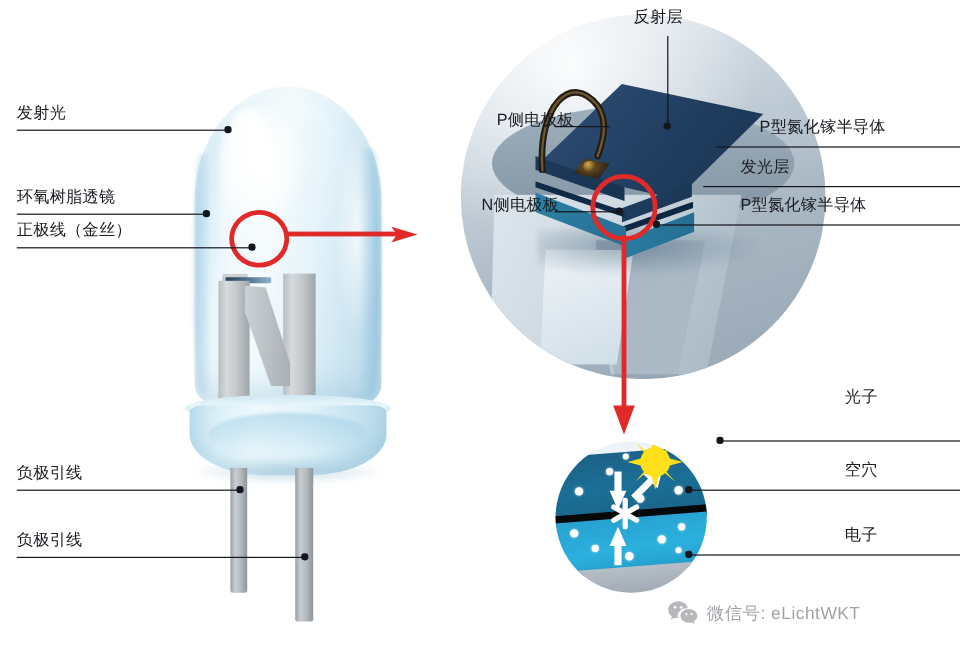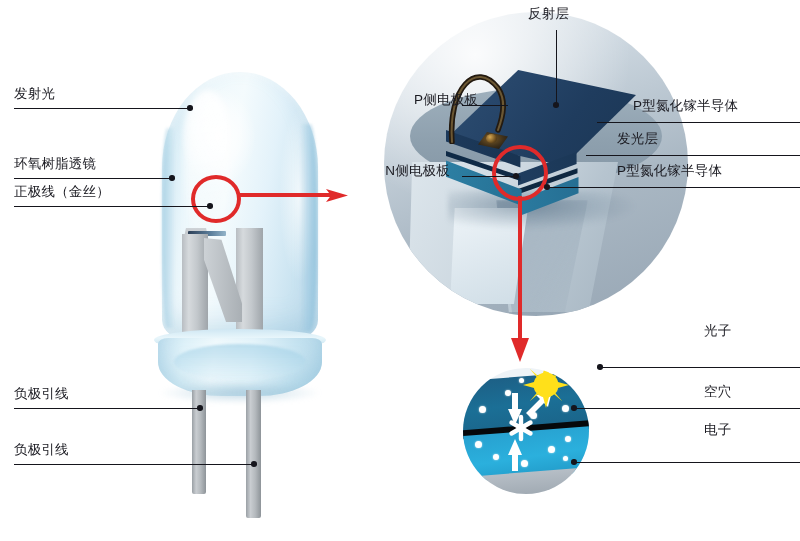--- a/index.html
+++ b/index.html
@@ -465,21 +465,21 @@
   <div class="leader" style="left:14px; top:464px; width:240px;"></div>
   <div class="leader-dot" style="left:251px; top:461px;"></div>
 
   <div class="label" style="left:528px; top:6px;">反射层</div>
   <div class="leader-v" style="left:556px; top:30px; height:74px;"></div>
   <div class="leader-dot" style="left:553px; top:102px;"></div>
 
   <div class="label right" style="left:376px; top:92px; width:102px;">P侧电极板</div>
   <div class="leader" style="left:462px; top:105px; width:46px;"></div>
 
-  <div class="label right" style="left:340px; top:163px; width:110px;">N侧电极板</div>
+  <div class="label right" style="left:356px; top:163px; width:110px;">N侧电极板</div>
   <div class="leader" style="left:462px; top:176px; width:54px;"></div>
   <div class="leader-dot" style="left:513px; top:173px;"></div>
 
   <div class="label" style="left:633px; top:98px;">P型氮化镓半导体</div>
   <div class="leader" style="left:597px; top:122px; width:203px;"></div>
 
   <div class="label" style="left:617px; top:131px;">发光层</div>
   <div class="leader" style="left:586px; top:155px; width:214px;"></div>
 
   <div class="label" style="left:617px; top:163px;">P型氮化镓半导体</div>
@@ -487,18 +487,29 @@
   <div class="leader-dot" style="left:544px; top:184px;"></div>
 
   <div class="label" style="left:704px; top:323px;">光子</div>
   <div class="leader" style="left:600px; top:367px; width:200px;"></div>
   <div class="leader-dot" style="left:597px; top:364px;"></div>
 
   <div class="label" style="left:704px; top:384px;">空穴</div>
   <div class="leader" style="left:574px; top:408px; width:226px;"></div>
   <div class="leader-dot" style="left:571px; top:405px;"></div>
 
-  <div class="label" style="left:704px; top:422px;">电子</div>
+  <div class="label" style="left:704px; top:438px;">电子</div>
   <div class="leader" style="left:574px; top:462px; width:226px;"></div>
   <div class="leader-dot" style="left:571px; top:459px;"></div>
 
+  <div id="watermark">
+    <svg width="26" height="22" viewBox="0 0 26 22">
+      <path d="M9.4 1C4.6 1 .8 4.2.8 8.1c0 2.2 1.2 4.2 3.1 5.5L3 16.4l3-1.6c.8.2 1.6.3 2.4.3h.6c-.2-.6-.3-1.2-.3-1.8 0-3.6 3.5-6.5 7.9-6.5h.6C16.6 3.6 13.4 1 9.4 1z" fill="#9a9ea3"></path>
+      <circle cx="6.6" cy="6.1" r="1.1" fill="#ffffff"></circle>
+      <circle cx="11.6" cy="6.1" r="1.1" fill="#ffffff"></circle>
+      <path d="M25.2 13.2c0-3.2-3.2-5.8-7.1-5.8s-7.1 2.6-7.1 5.8 3.2 5.8 7.1 5.8c.8 0 1.6-.1 2.3-.3l2.5 1.3-.7-2.2c1.8-1.1 3-2.8 3-4.6z" fill="#9a9ea3"></path>
+      <circle cx="15.9" cy="11.7" r=".95" fill="#ffffff"></circle>
+      <circle cx="20.3" cy="11.7" r=".95" fill="#ffffff"></circle>
+    </svg>
+    <span class="wm-text">微信号: eLichtWKT</span>
+  </div>
 
 </div>
 
 </body></html>

